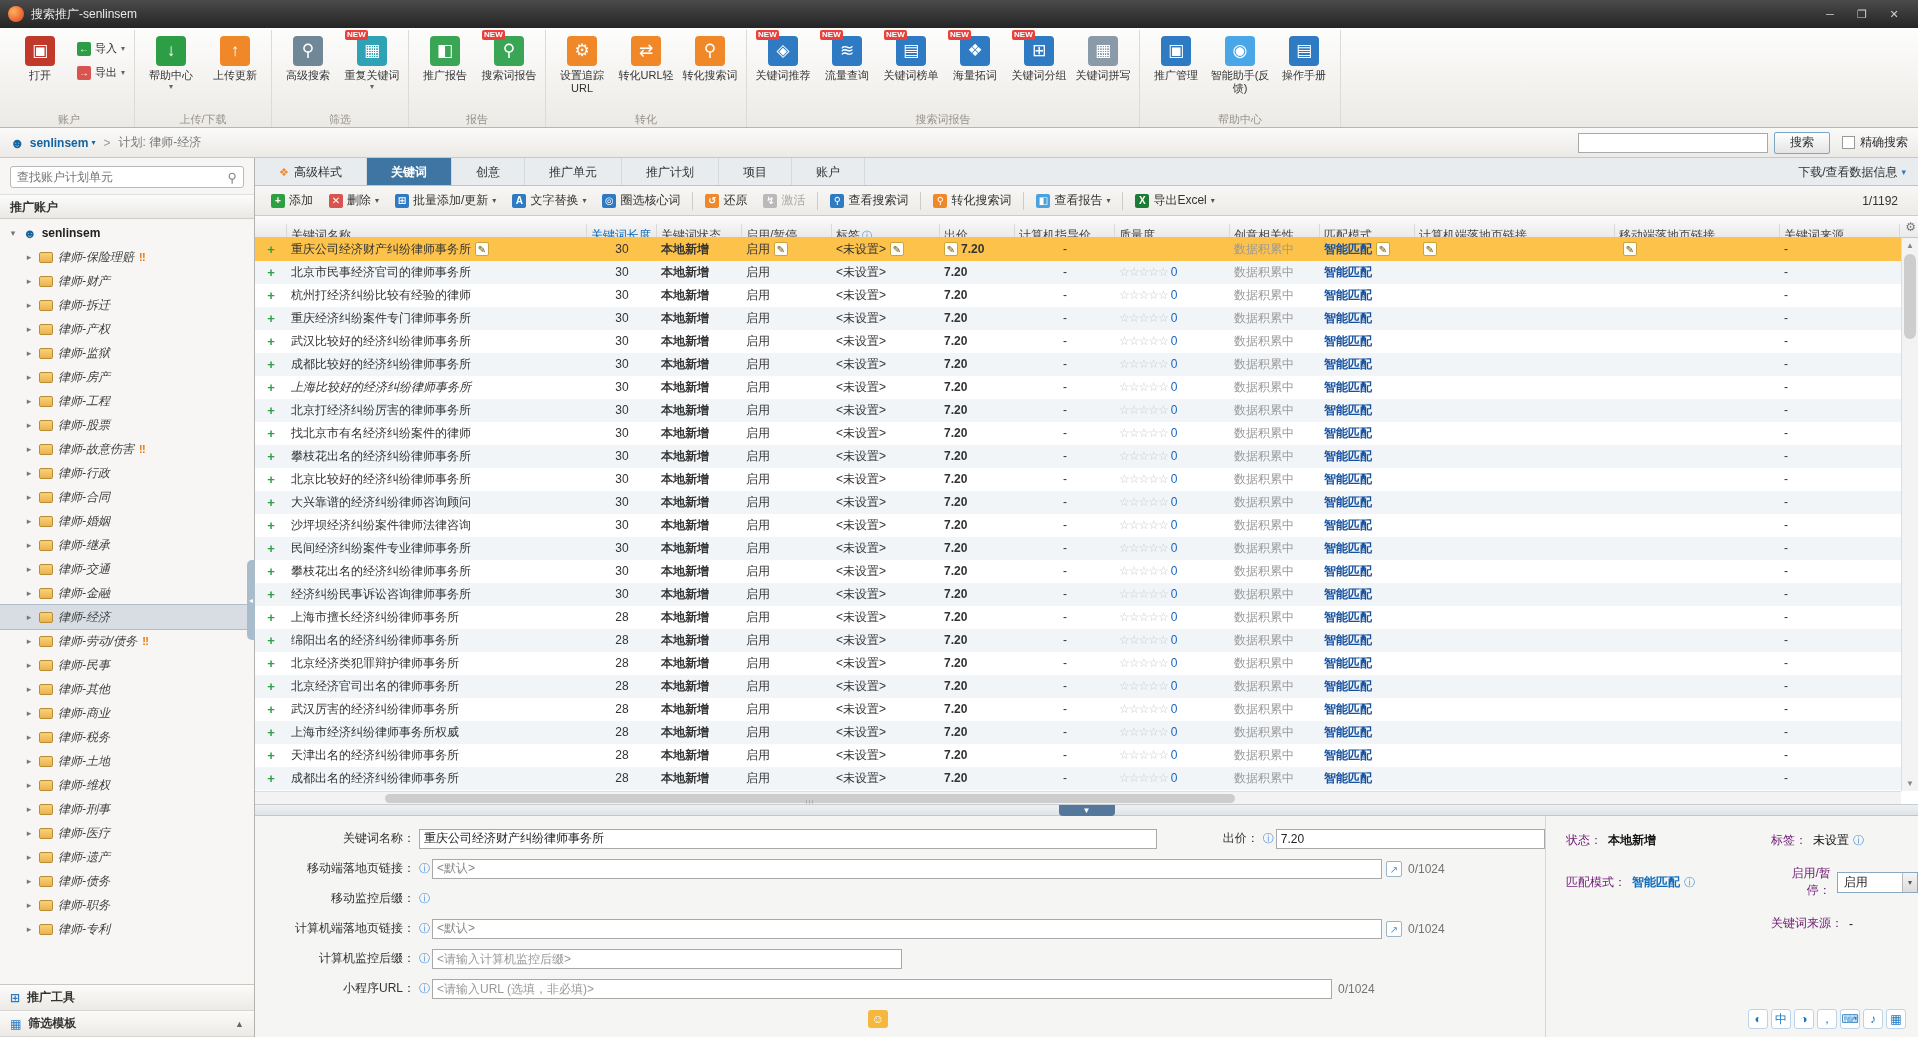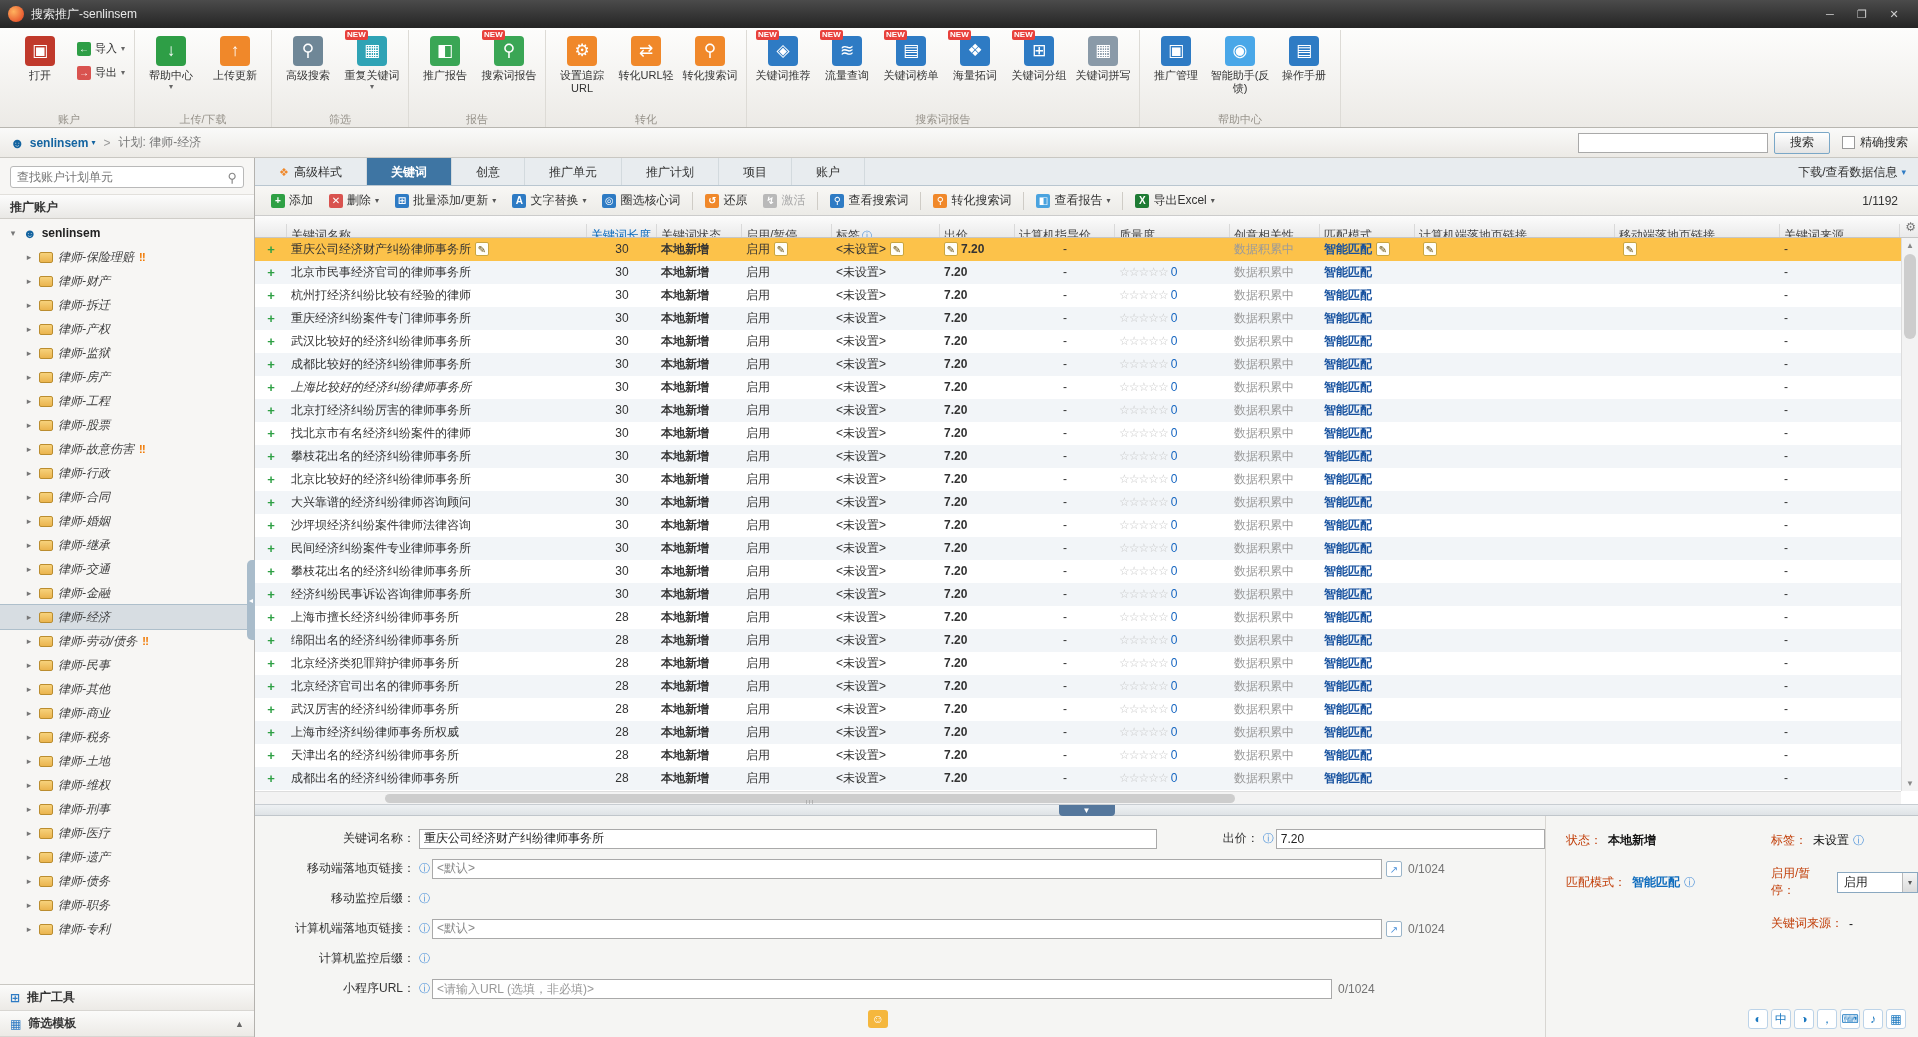--- a/index.html
+++ b/index.html
@@ -114,21 +114,21 @@
   .bid-l{width:auto;margin-left:66px;}
   .bid-in{width:270px;margin-left:2px;}
   .link-in{width:950px;margin-left:2px;color:#888;}
   .suffix-in{width:470px;margin-left:2px;}
   .mini-in{width:900px;margin-left:2px;}
   .info-ic{color:#4a90d9;font-size:11px;margin-left:4px;cursor:pointer;}
   .ext-ic{display:inline-block;width:16px;height:16px;border:1px solid #9ab4c8;background:#fff;border-radius:2px;text-align:center;line-height:15px;font-size:10px;color:#4a90d9;margin-left:4px;cursor:pointer;}
   .counter{color:#737373;margin-left:6px;}
   .dstatus{flex:1;border-left:1px solid #d8d6d2;padding:16px 0 0 20px;display:grid;grid-template-columns:205px 1fr;align-content:start;row-gap:16px;font-size:12px;}
   .scell{display:flex;align-items:center;}
-  .slabel{color:#c2410c;margin-right:6px;}
+  .slabel{color:#701a75;margin-right:6px;text-align:right;}
   .sval{color:#111;}
   .sval.link{color:#0d6bbd;font-weight:bold;}
   .sel-box{display:inline-flex;width:86px;height:21px;border:1px solid #8aa8c0;background:#fff;align-items:center;cursor:pointer;}
   .sel-box .sel-txt{flex:1;padding-left:6px;color:#222;}
   .sel-arrow{width:15px;height:100%;background:linear-gradient(#f5f5f5,#dcdcdc);border-left:1px solid #b9b9b9;font-size:8px;display:flex;align-items:center;justify-content:center;color:#555;}
   
   .ime{position:absolute;right:12px;bottom:8px;display:flex;gap:3px;z-index:6;}
   .ime-ic{width:20px;height:20px;border-radius:3px;background:#fff;border:1px solid #bcd3e8;color:#1c79c0;font-size:12px;display:flex;align-items:center;justify-content:center;cursor:pointer;}
   .float-ic{position:absolute;left:868px;top:1010px;width:20px;height:18px;background:#f5b73d;border-radius:3px;color:#fff;text-align:center;line-height:18px;font-size:12px;cursor:pointer;z-index:6;}
 </style>
@@ -995,20 +995,21 @@
       <div class="frow">
         <span class="flabel">计算机端落地页链接：</span>
         <span class="info-ic">ⓘ</span>
         <input class="fin link-in" value="&lt;默认&gt;" style="">
         <span class="ext-ic">↗</span>
         <span class="counter">0/1024</span>
       </div>
       <div class="frow">
         <span class="flabel">计算机监控后缀：</span>
         <span class="info-ic">ⓘ</span>
+        <input class="fin suffix-in" placeholder="&lt;请输入计算机监控后缀&gt;" style="">
       </div>
       <div class="frow">
         <span class="flabel">小程序URL：</span>
         <span class="info-ic">ⓘ</span>
         <input class="fin mini-in" placeholder="&lt;请输入URL (选填，非必填)&gt;" style="">
         <span class="counter">0/1024</span>
       </div>
     </div>
     <div class="dstatus">
       <div class="scell">

